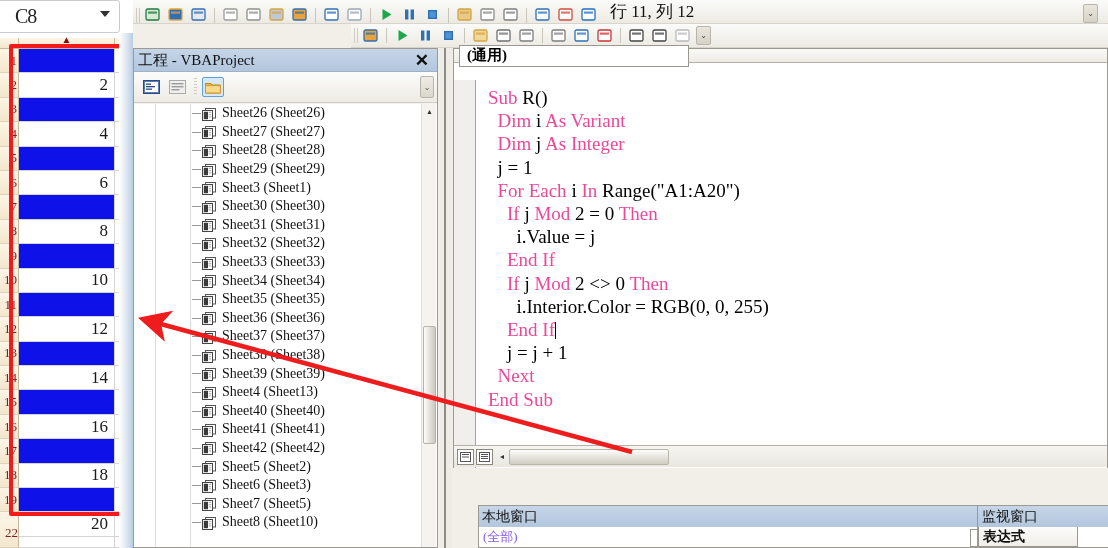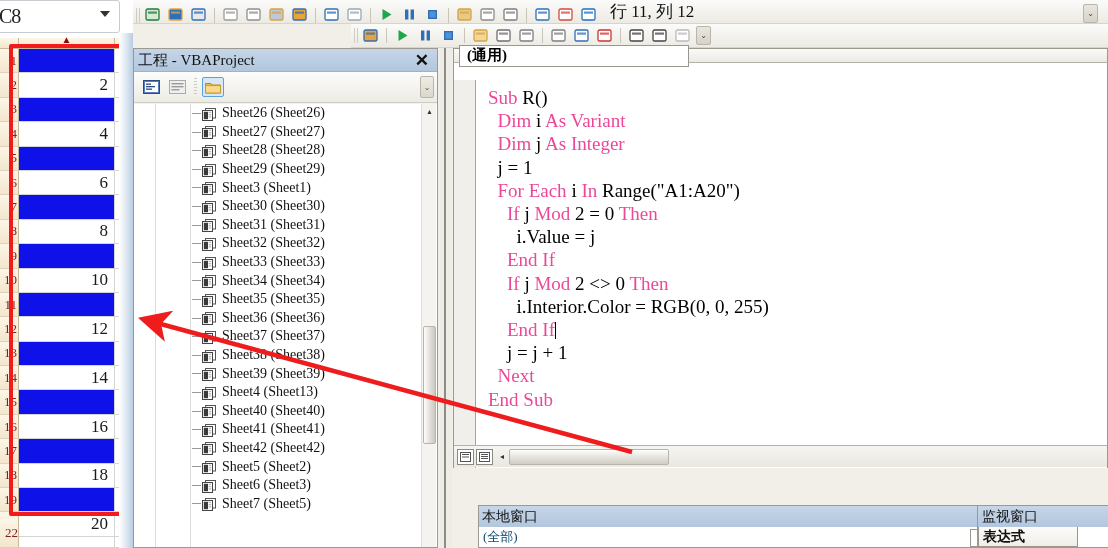--- a/index.html
+++ b/index.html
@@ -13,21 +13,21 @@
     position:absolute; left:0; top:0; width:133px; height:548px;
     background:#ffffff; overflow:hidden;
   }
   #excel-namebox {
     position:absolute; left:-10px; top:0; width:130px; height:33px;
     background:#ffffff; border:1px solid #c8ccd0; border-radius:3px;
     display:flex; align-items:center;
   }
   #excel-namebox .nbtext {
     font-family:"Liberation Serif", serif; font-size:20px; color:#222;
-    margin-left:8px; letter-spacing:-1px;
+    margin-left:24px; letter-spacing:-1px;
   }
   #excel-namebox .nbcaret {
     position:absolute; right:9px; top:10px; width:0; height:0;
     border-left:5px solid transparent; border-right:5px solid transparent;
     border-top:6px solid #333;
   }
 
   #grid-wrap { position:absolute; left:0; top:38px; width:133px; height:510px; }
 
   #colhdr {
@@ -198,21 +198,21 @@
   
   #locals {
     position:absolute; left:312px; top:505px; width:521px; height:43px;
     background:#fff; border:1px solid #9b9990;margin-left:33px;
   }
   #locals-title { height:21px; background:linear-gradient(#c6d6e8,#b2c6dd);
     display:flex; align-items:center; padding:0 3px; }
   #locals-title .lt { flex:1; font-family:"Liberation Serif", serif; font-size:14px; color:#111; }
   #locals-title .lx { font-size:17px; font-weight:bold; color:#000; padding:0 4px; }
   #locals-body { height:20px; display:flex; align-items:center;
-     font-family:"Liberation Serif", serif; font-size:13px; color:#0c4a6e; padding-left:4px;}
+     font-family:"Liberation Serif", serif; font-size:13px; color:#8b5cf6; padding-left:4px;}
   #locals-body .lbx { position:absolute; right:2px; top:23px; width:26px; height:18px;
       border:1px solid #9a978f; background:#fff; }
 
   #watch {
     position:absolute; left:844px; top:505px; width:264px; height:43px;
     background:#fff; border:1px solid #9b9990;
   }
   #watch-title { height:21px; background:linear-gradient(#c6d6e8,#b2c6dd);
     display:flex; align-items:center; padding:0 4px;
     font-family:"Liberation Serif", serif; font-size:14px; color:#111; }
@@ -808,20 +808,32 @@
               <span class="ticon"><svg width="14" height="13" viewBox="0 0 14 13">
                   <rect x="3.5" y="0.5" width="10" height="9.5" fill="#fff" stroke="#555"></rect>
                   <rect x="0.5" y="2.5" width="10" height="10" fill="#fff" stroke="#444"></rect>
                   <rect x="1.8" y="3.8" width="4.2" height="7.4" fill="#3a3a3a"></rect>
                   <rect x="6.6" y="3.8" width="2.6" height="1.3" fill="#bbb"></rect>
                   <rect x="6.6" y="6" width="2.6" height="1.3" fill="#bbb"></rect>
                   <rect x="6.6" y="8.2" width="2.6" height="1.3" fill="#bbb"></rect>
                 </svg></span>
               <span class="tlabel">Sheet7 (Sheet5)</span>
             </div>
+            <div class="tnode">
+              <span class="tline"></span>
+              <span class="ticon"><svg width="14" height="13" viewBox="0 0 14 13">
+                  <rect x="3.5" y="0.5" width="10" height="9.5" fill="#fff" stroke="#555"></rect>
+                  <rect x="0.5" y="2.5" width="10" height="10" fill="#fff" stroke="#444"></rect>
+                  <rect x="1.8" y="3.8" width="4.2" height="7.4" fill="#3a3a3a"></rect>
+                  <rect x="6.6" y="3.8" width="2.6" height="1.3" fill="#bbb"></rect>
+                  <rect x="6.6" y="6" width="2.6" height="1.3" fill="#bbb"></rect>
+                  <rect x="6.6" y="8.2" width="2.6" height="1.3" fill="#bbb"></rect>
+                </svg></span>
+              <span class="tlabel">Sheet8 (Sheet10)</span>
+            </div>
           </div>
       </div>
 
       <div id="proj-vscroll">
         <div class="sbup">▲</div>
         <div class="sbthumb"></div>
       </div>
     </div>
 
     <div id="mid-split">

